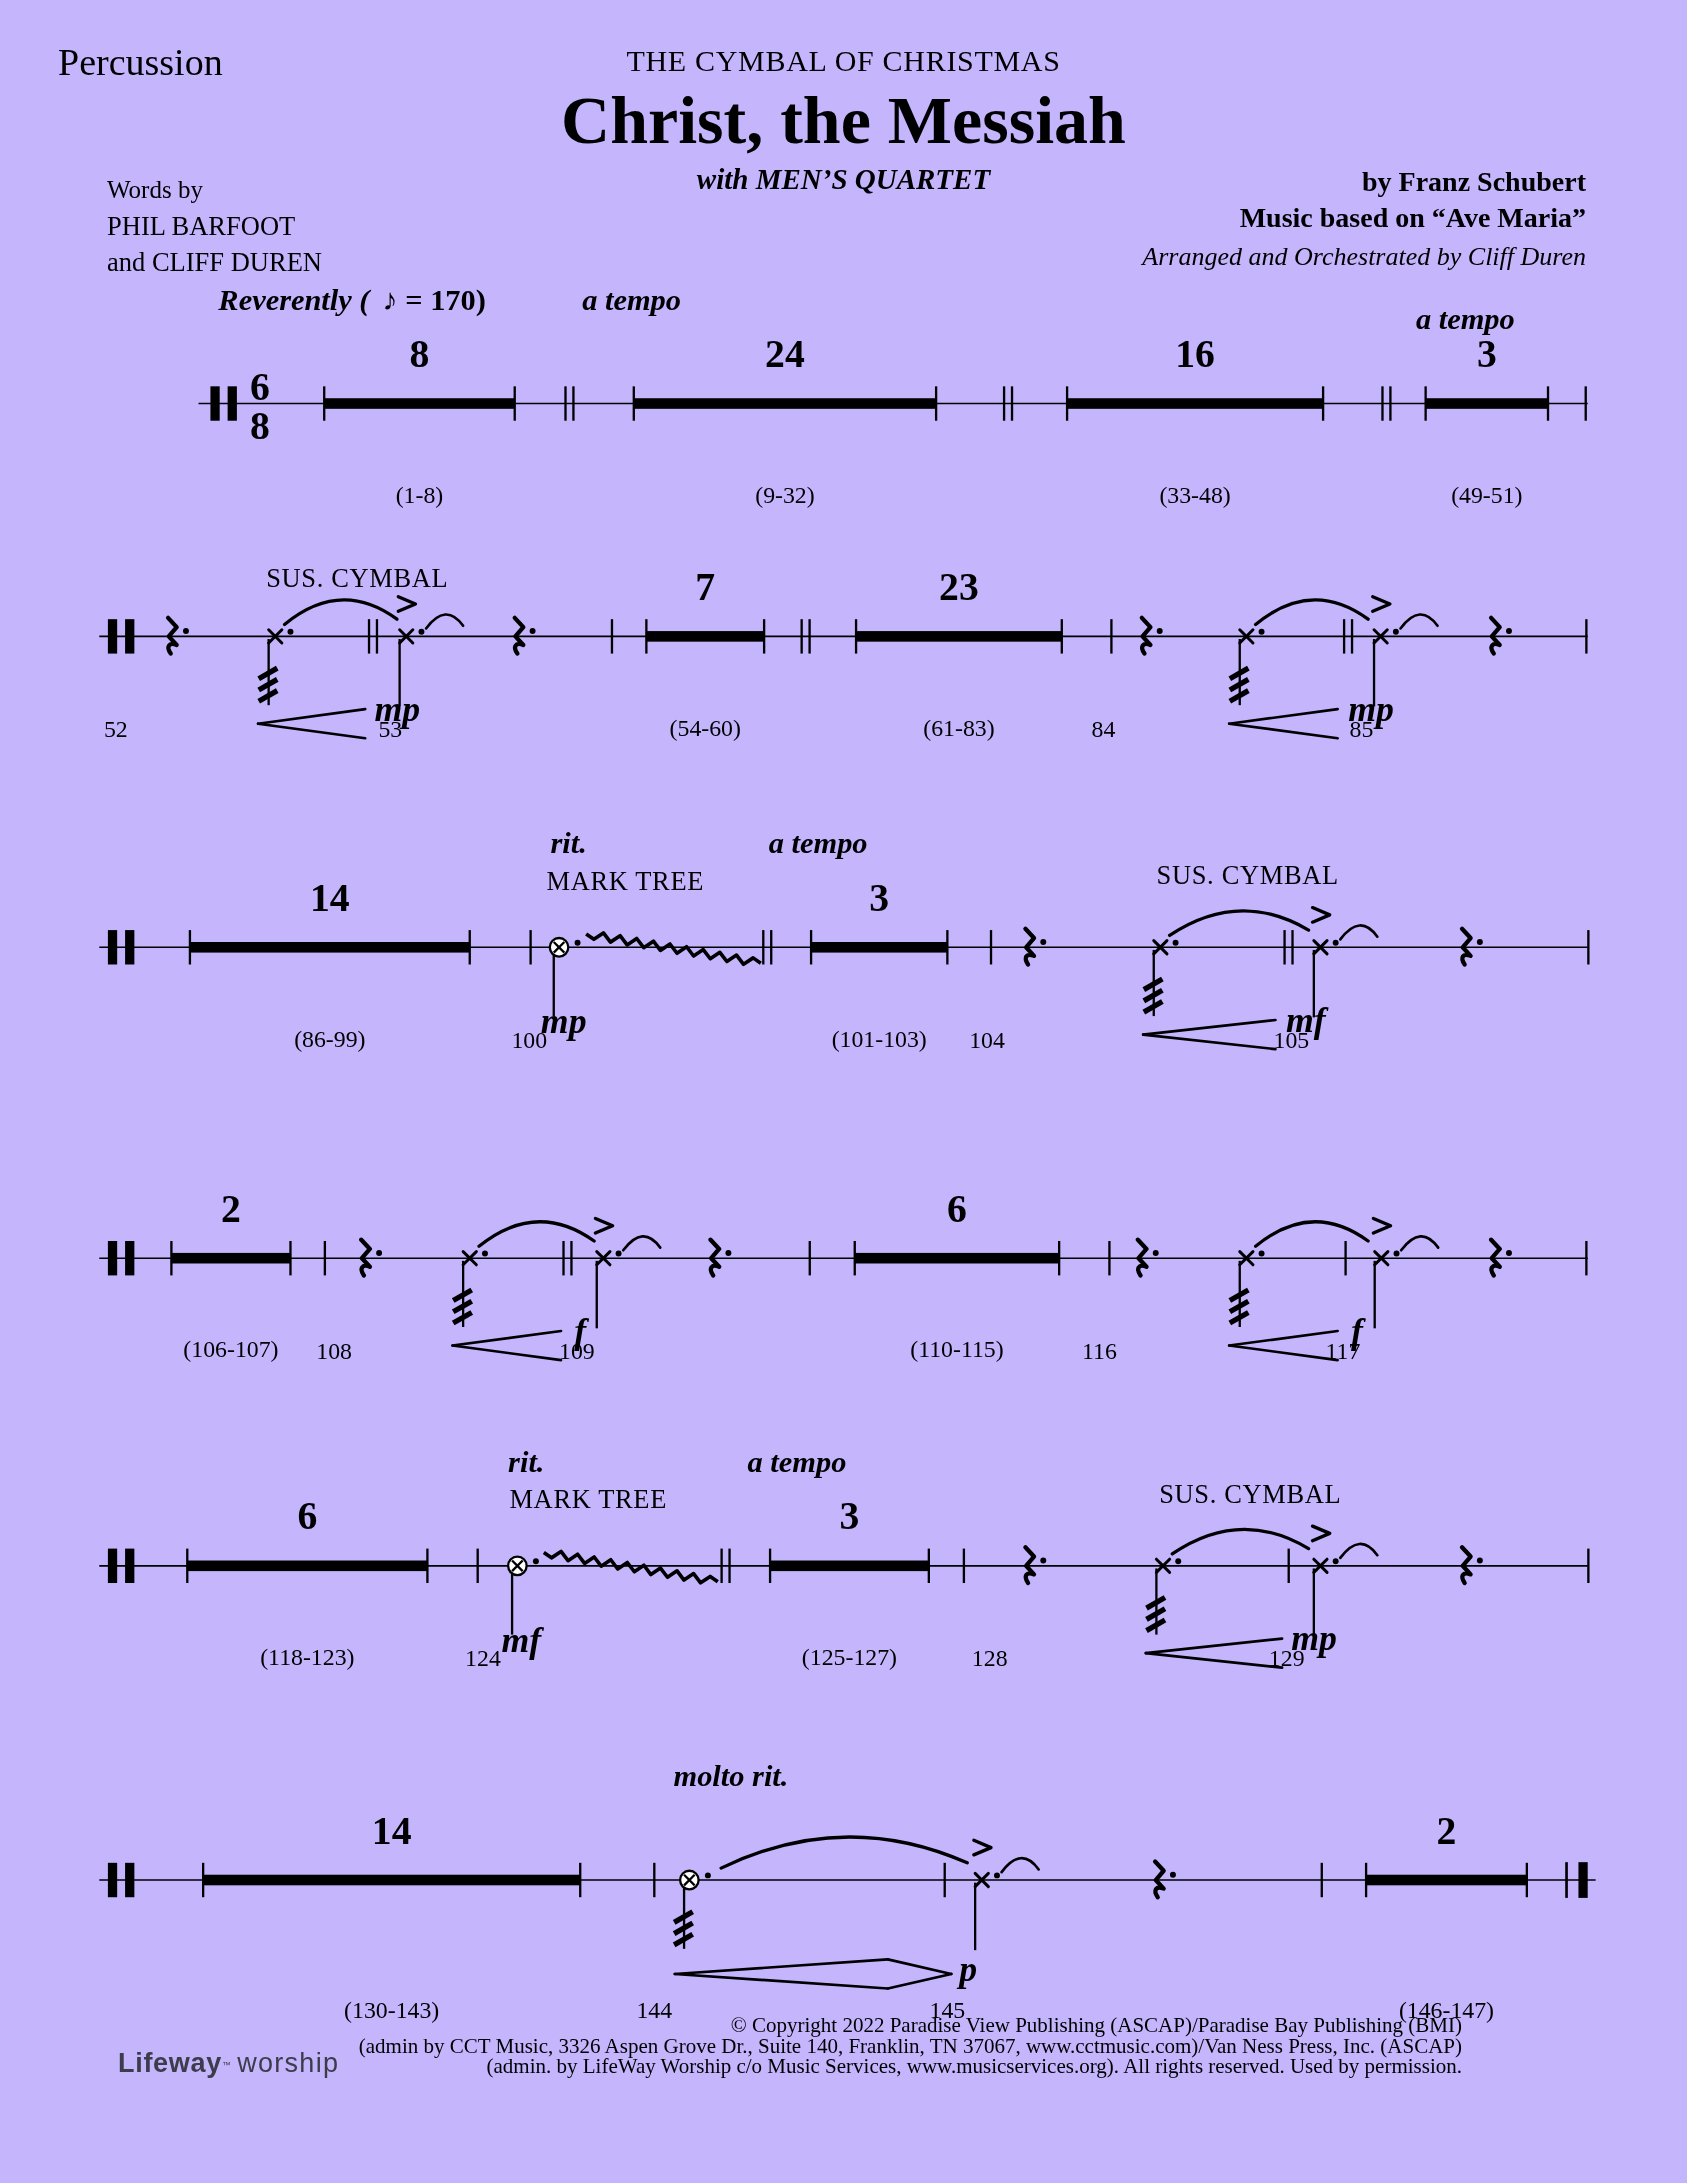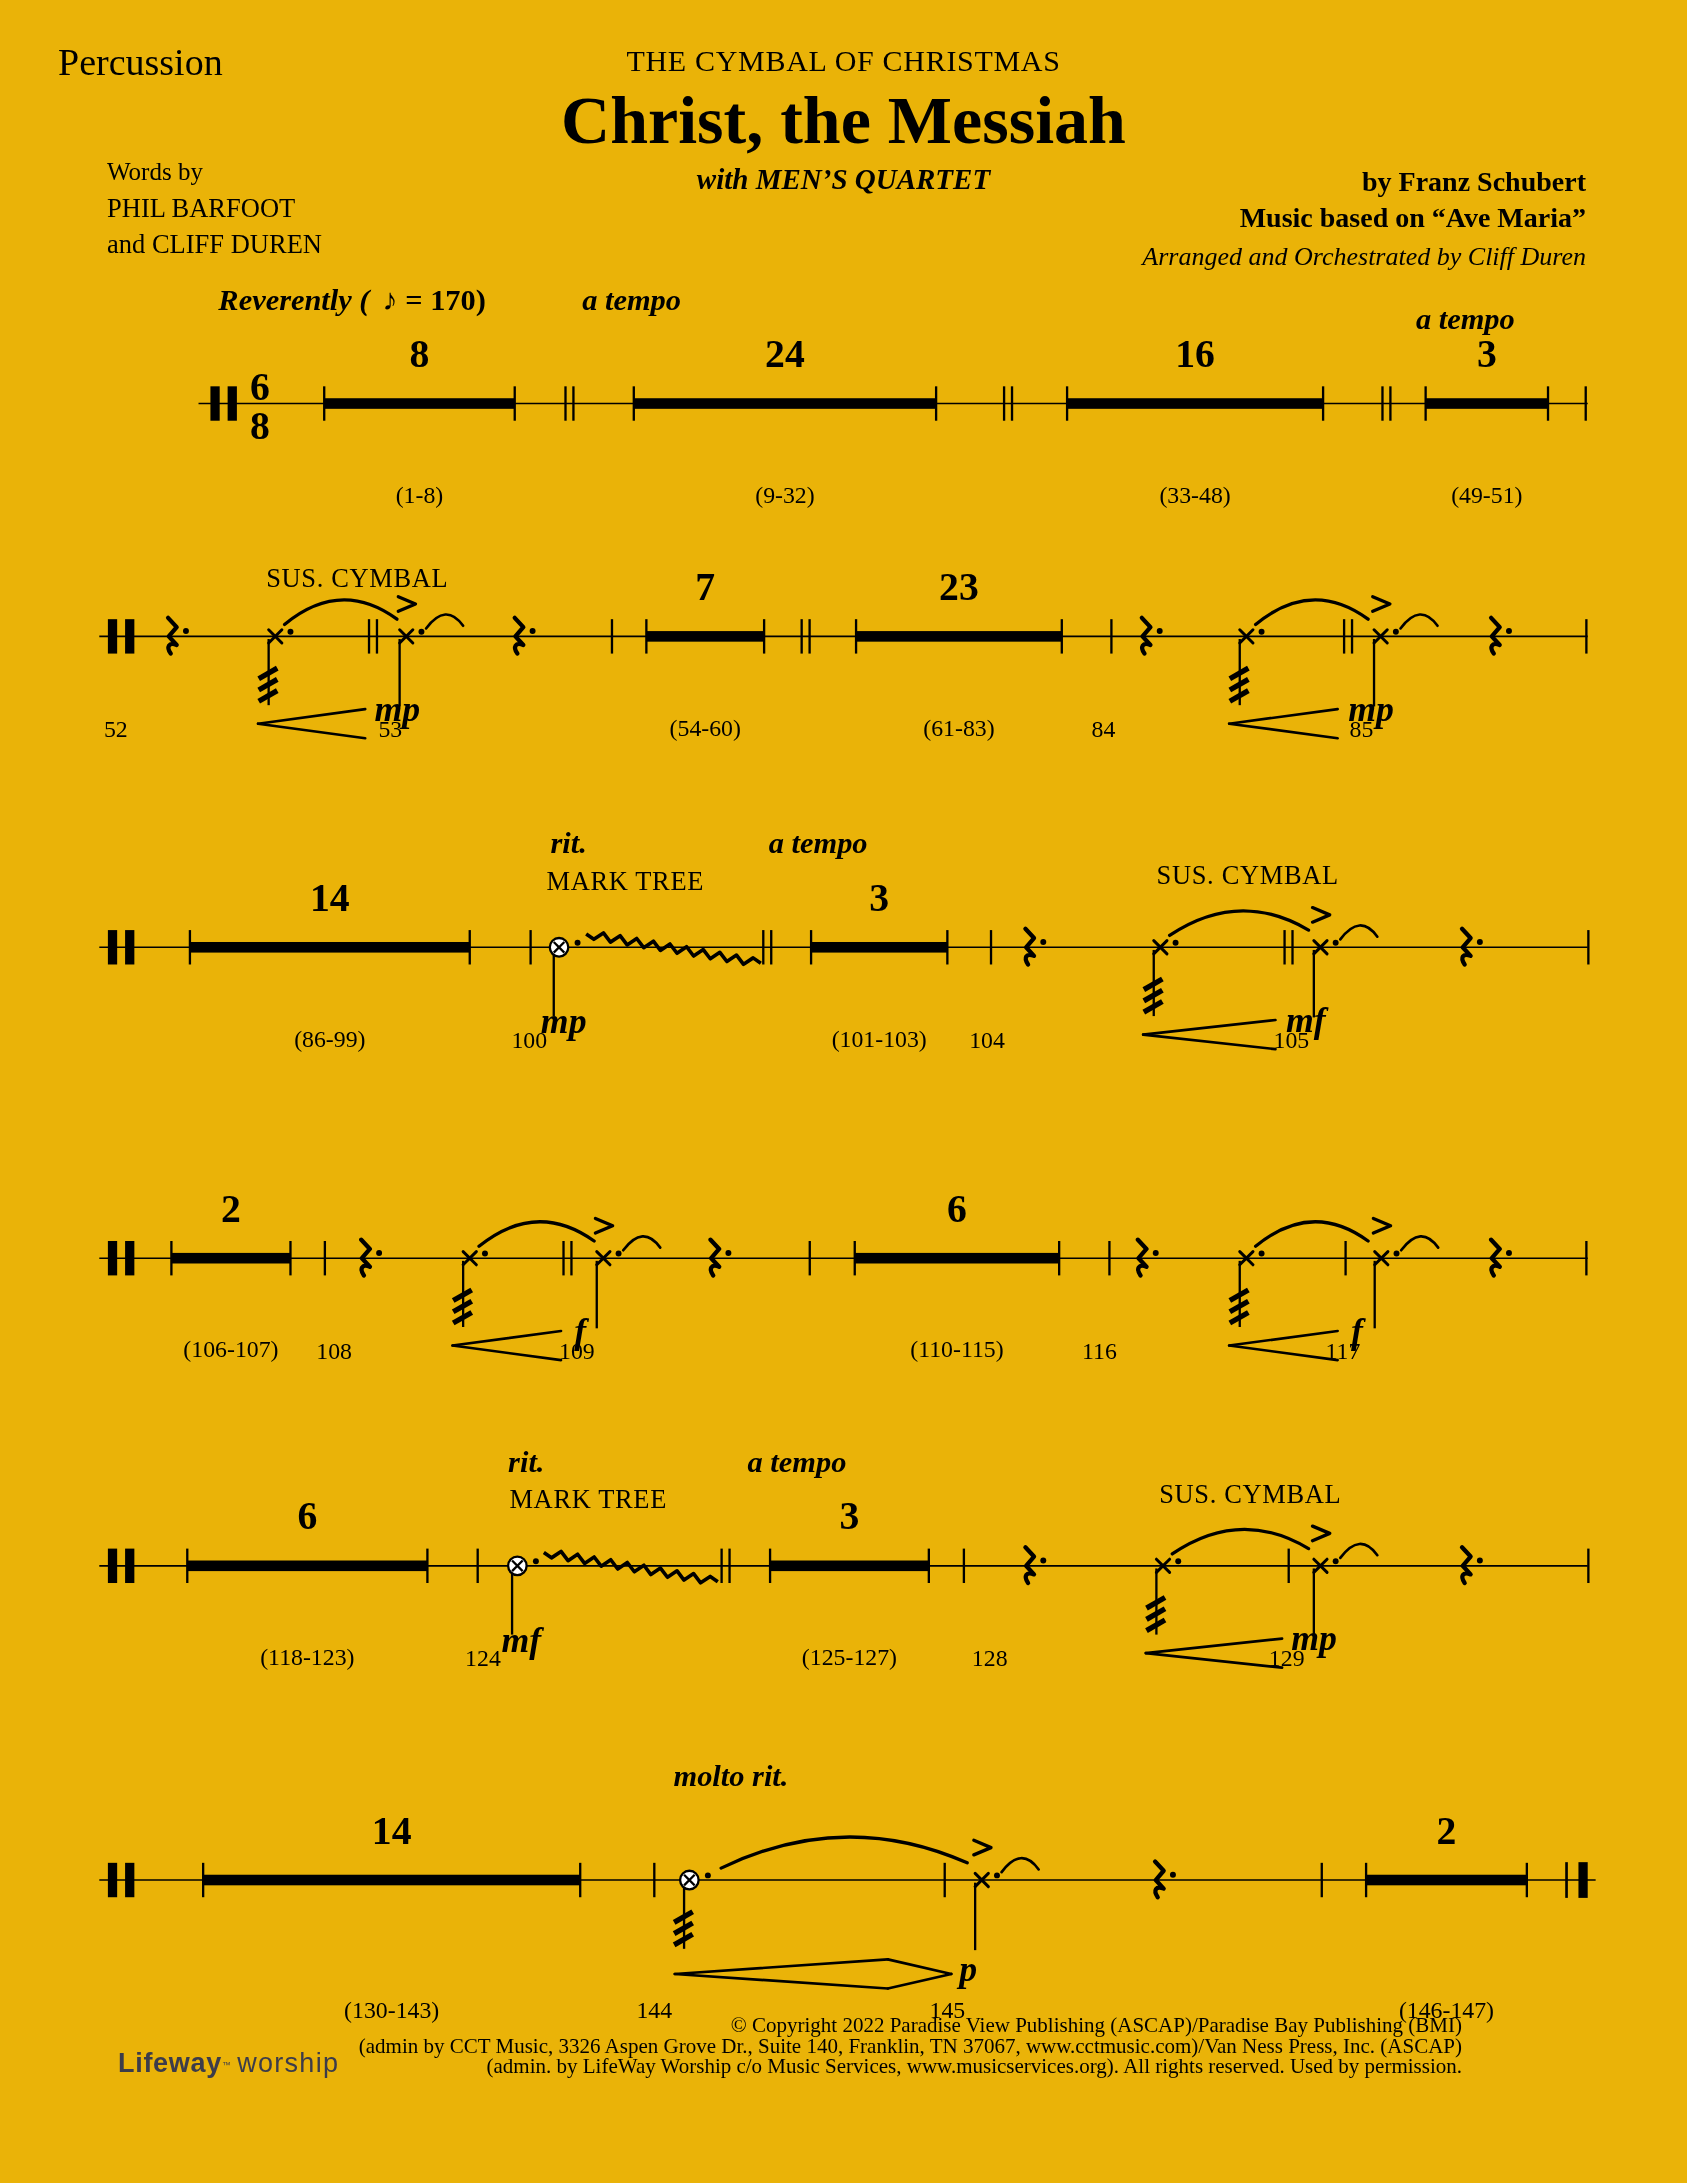--- a/index.html
+++ b/index.html
@@ -1,24 +1,24 @@
 <!DOCTYPE html>
 <html style="font-size:10.6px"><head>
 <meta charset="utf-8">
 <style>
   html,body{margin:0;padding:0;background:#888;}
-  .page{position:relative;width:1687px;height:2183px;background:#eab308;color:#000;
+  .page{position:relative;width:1687px;height:2183px;background:#c4b5fd;color:#000;
         font-family:"Liberation Serif",serif;overflow:hidden;}
   .abs{position:absolute;}
   .part-name{left:58px;top:40px;font-size:38px;}
   .title-block{left:314px;top:44px;width:1059px;text-align:center;}
   .collection{font-size:30px;letter-spacing:0.7px;}
   .main-title{font-size:68px;font-weight:700;line-height:78px;margin-top:2.6px;}
   .subtitle{font-size:29px;font-weight:700;font-style:italic;margin-top:4px;}
-  .credits-left{left:107px;top:154px;font-size:26.5px;line-height:36px;}
+  .credits-left{left:107px;top:172px;font-size:26.5px;line-height:36px;}
   .credits-left .wb{font-size:25px;}
   .credits-right{right:101px;top:164px;text-align:right;font-size:28px;font-weight:700;line-height:36px;}
   .credits-right .arr{font-size:26px;font-weight:400;font-style:italic;margin-top:2.6px;}
   #score{left:0;top:0;width:1687px;height:2183px;}
   .footer-copy{left:251px;top:2015px;width:1211px;text-align:right;font-size:21px;line-height:20.5px;}
   .logo{left:99px;top:2048px;font-family:"Liberation Sans",sans-serif;color:#3c3c4a;font-size:27px;margin-left:19px;}
   .logo-bold{font-weight:700;letter-spacing:0.7px;}
   .logo-tm{font-size:8.6px;vertical-align:4px;}
   .logo-light{font-weight:400;letter-spacing:1.3px;margin-left:6.6px;}
   

